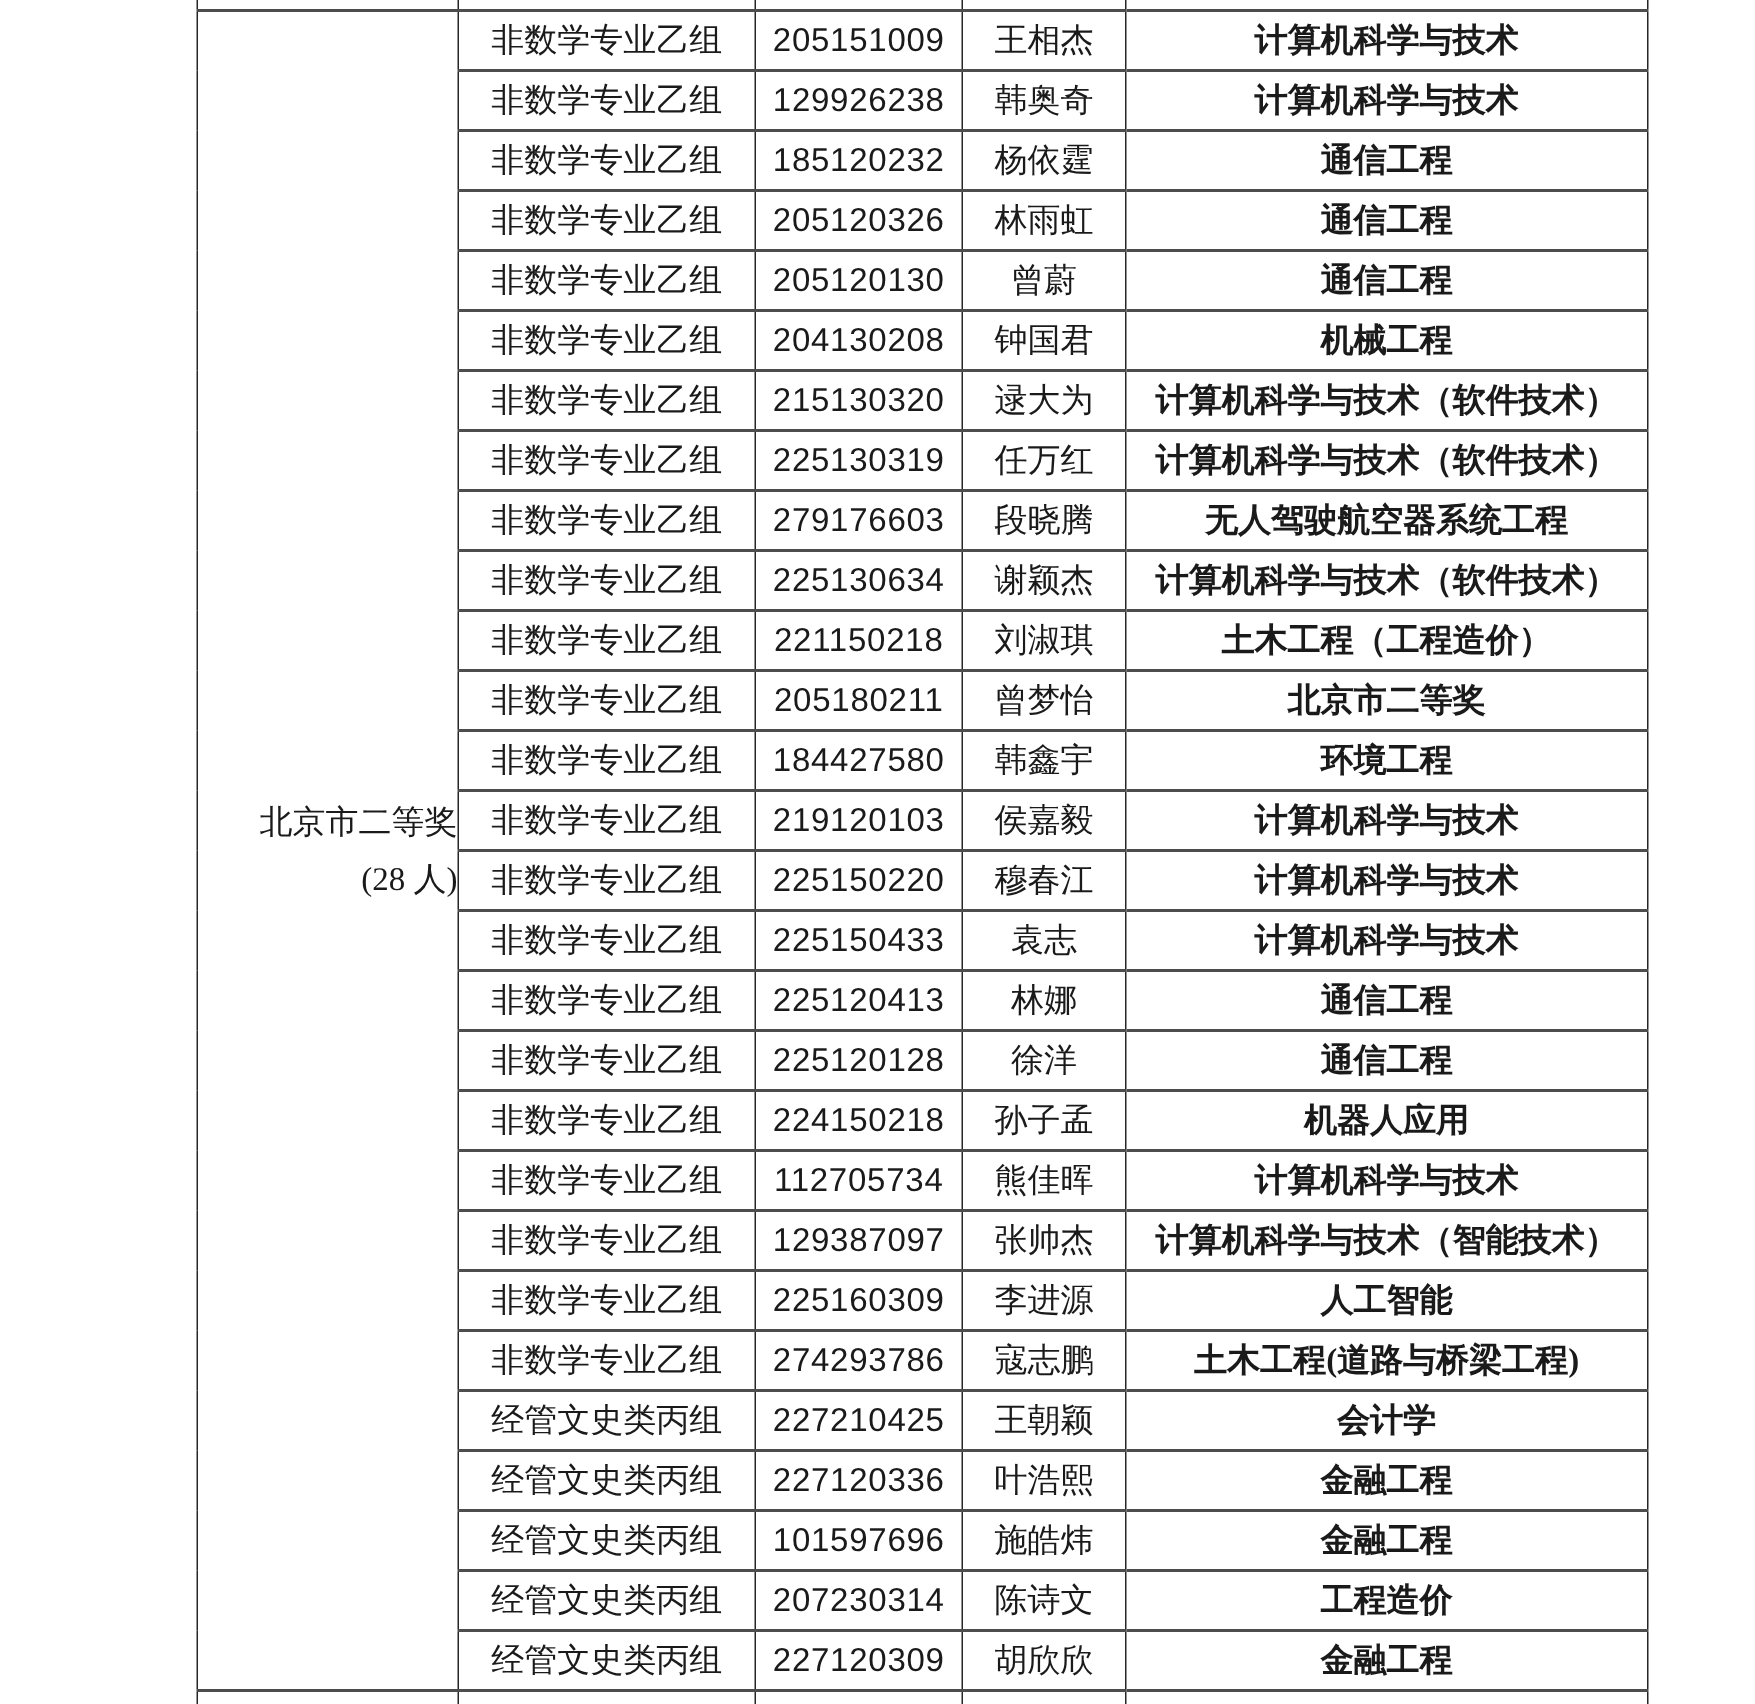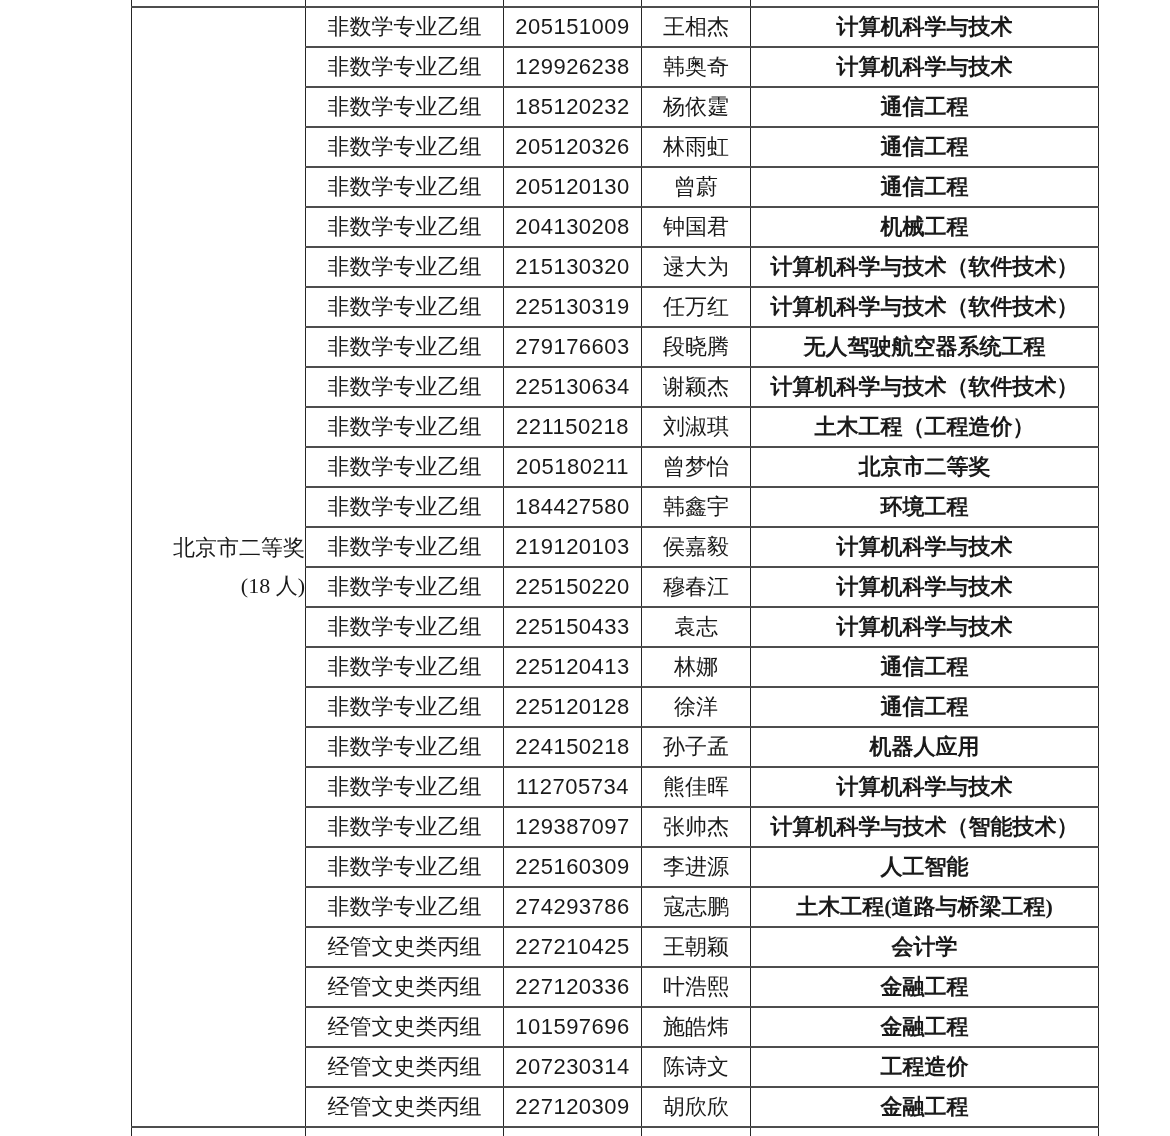--- a/index.html
+++ b/index.html
@@ -78,21 +78,21 @@
         <td></td>
         <td></td>
         <td></td>
         <td></td>
         <td></td>
       </tr>
 
       <tr class="data-row">
           <td class="award-cell" rowspan="28">
             <span class="award-line">北京市二等奖</span>
-            <span class="award-line">(18 人)</span>
+            <span class="award-line">(28 人)</span>
           </td>
           <td class="group-cell">非数学专业乙组</td>
           <td class="id-cell">205151009</td>
           <td class="name-cell">王相杰</td>
           <td class="major-cell">计算机科学与技术</td>
         </tr>
         <tr class="data-row">
           <td class="group-cell">非数学专业乙组</td>
           <td class="id-cell">129926238</td>
           <td class="name-cell">韩奥奇</td>

